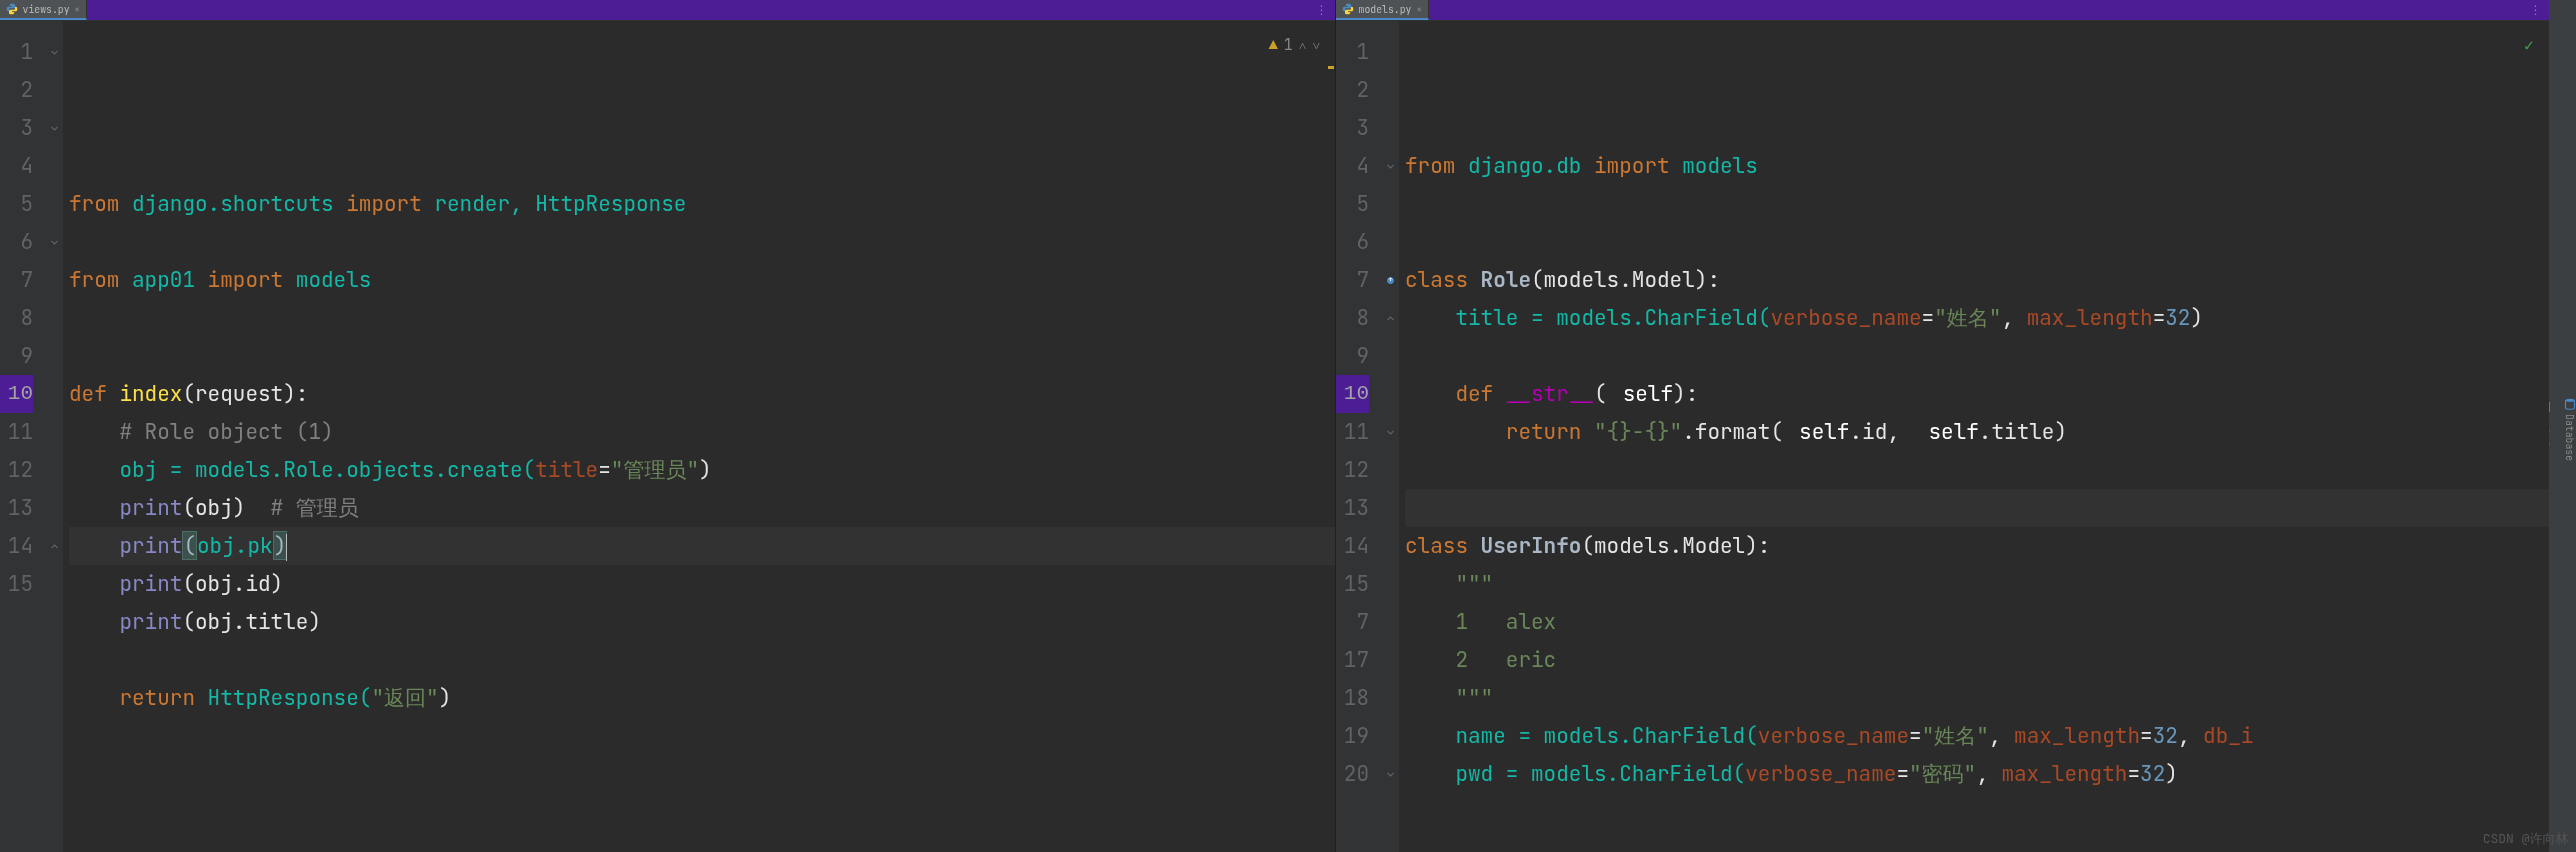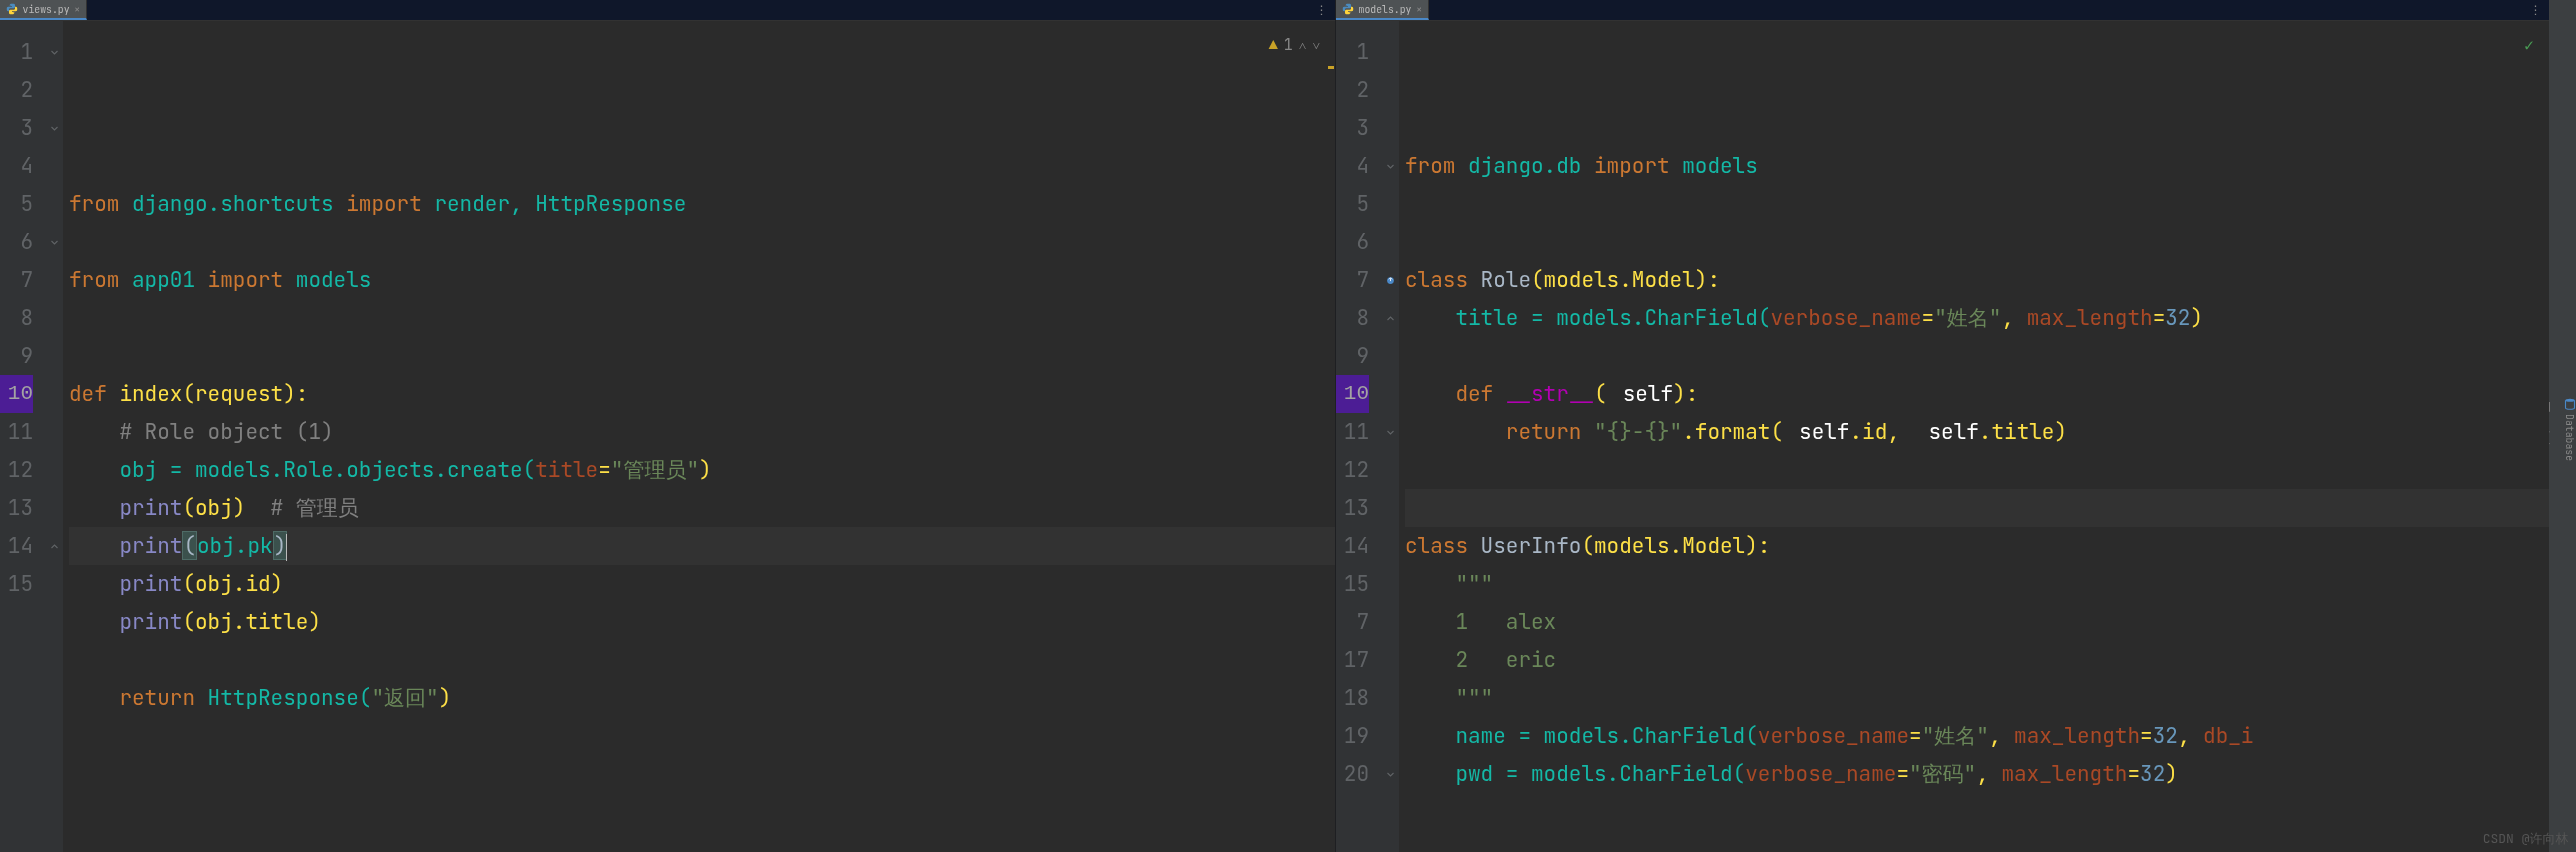--- a/index.html
+++ b/index.html
@@ -16,21 +16,21 @@
 .panel {
   display: flex;
   flex-direction: column;
   height: 100%;
   position: relative;
 }
 .panel-left { width: 1336px; border-right: 1.5px solid #1e1f22; }
 .panel-right { flex: 1; }
 .tab-bar {
   height: 21px;
-  background: #0f172a;
+  background: #4c1d95;
   display: flex;
   align-items: stretch;
   border-bottom: 0.8px solid #323232;
   position: relative;
 }
 .tab {
   display: flex;
   align-items: center;
   padding: 0 6px;
   gap: 4.5px;
@@ -108,22 +108,22 @@
 
 .kw { color: #cc7832; }
 .fn { color: #fde047; }
 .str { color: #6a8759; }
 .cmt { color: #808080; }
 .num { color: #6897bb; }
 .param { color: #aa4926; }
 .self { color: #ffffff; margin-left: 16px; }
 .builtin { color: #8888c6; }
 .dunder { color: #b200b2; }
-.op { color: #fde047; text-align: right; }
-.cls { color: #a9b7c6; }
+.op { color: #e5e5e5; text-align: right; }
+.cls { color: #a9b7c6; font-weight: bold; }
 .ident { color: #14b8a6; }
 .paren-hl { background: #3b514d; border: 0.8px solid #4e6b66; }
 .cursor-mark {
   display: inline-block;
   width: 1.5px; height: 27px;
   background: #bbb;
   vertical-align: middle;
   margin-left: -1.5px;
 }
 .inspection {

